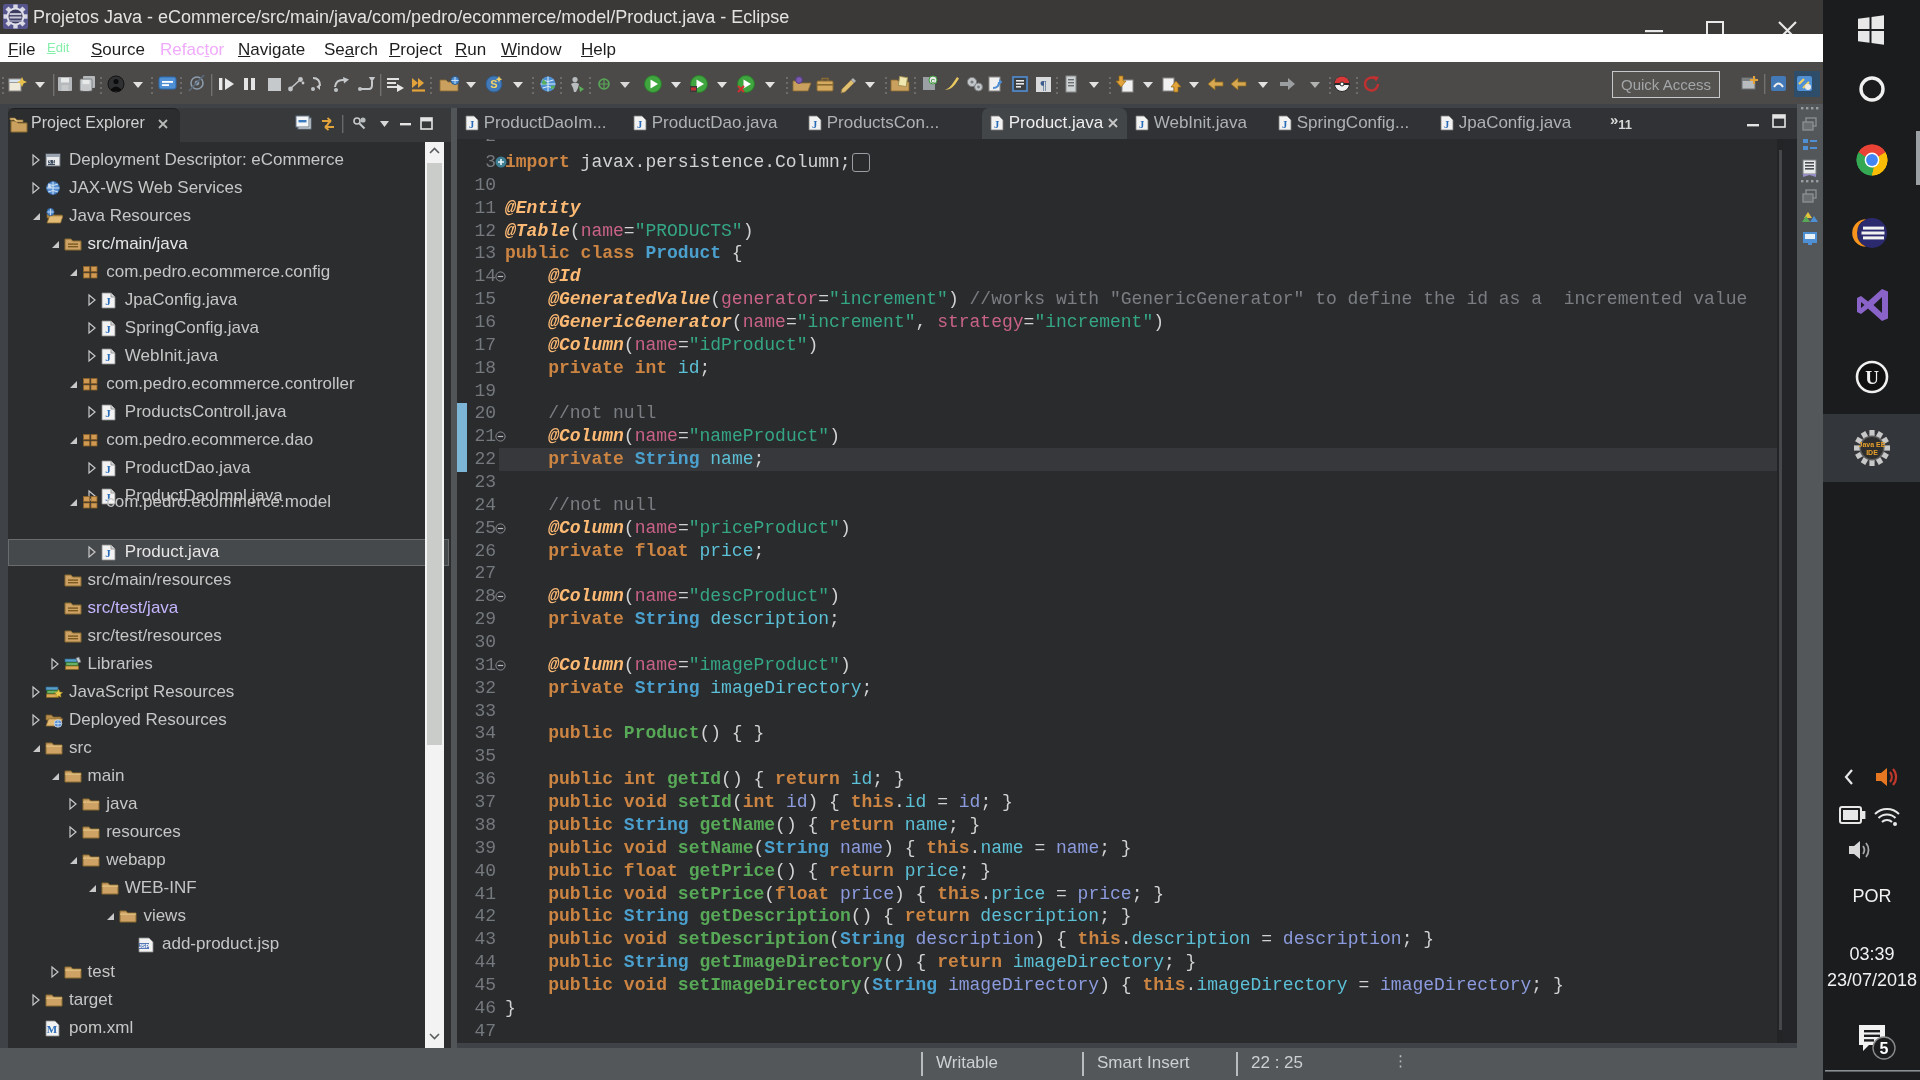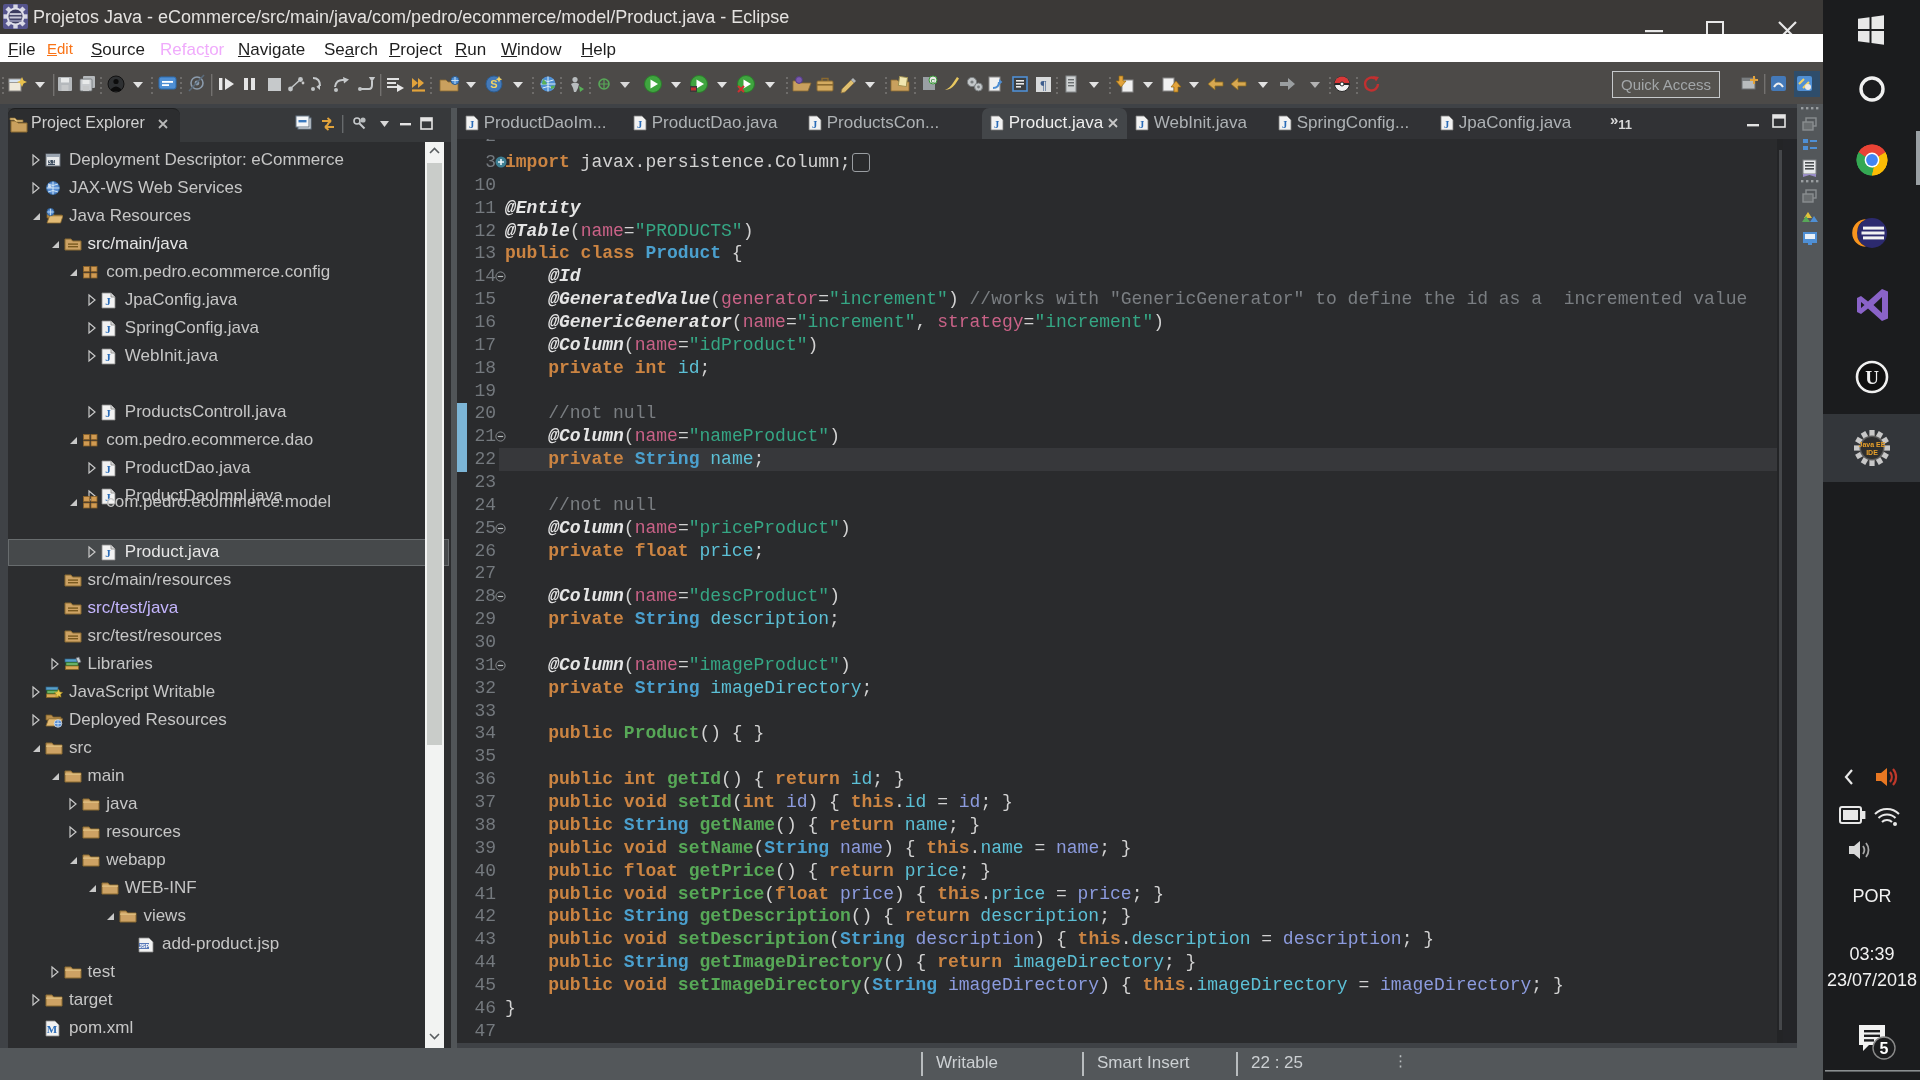--- a/index.html
+++ b/index.html
@@ -1,19 +1,19 @@
 <!DOCTYPE html>
 <html><head><meta charset="utf-8"><style>
 *{margin:0;padding:0;box-sizing:border-box}
 html,body{width:1920px;height:1080px;overflow:hidden;background:#1b1c1e;
 font-family:"Liberation Sans",sans-serif}
 .abs{position:absolute}
 pre{font-family:"Liberation Mono",monospace;font-size:18px;line-height:22.857px}
 .k{color:#cb8442;font-weight:bold}
-.an{color:#e5e5e5;font-style:italic;font-weight:bold}
+.an{color:#fdba74;font-style:italic;font-weight:bold}
 .at{color:#c96287}
 .s{color:#35a684}
 .ty{color:#4ba0ce;font-weight:bold}
 .m{color:#57a857;font-weight:bold}
 .f{color:#5cc0d6}
 .p{color:#8c9bde}
 .c{color:#7a7e82}
 .w{color:#d2d2d2}
 .row{position:absolute;height:28px;line-height:28px;font-size:17px;color:#c6c6c6;white-space:nowrap}
 .row span svg{display:block}
@@ -42,21 +42,21 @@
       </g>
 </svg>
 <div class="abs" style="left:33px;top:7px;font-size:18px;color:#e4e2e0">Projetos Java - eCommerce/src/main/java/com/pedro/ecommerce/model/Product.java - Eclipse</div>
 <svg class="abs" style="left:1630px;top:14px" width="180" height="30" viewBox="0 0 180 30">
 <rect x="15" y="16" width="18" height="2.2" fill="#e8e8e8"></rect>
 <rect x="77" y="8" width="16" height="16" fill="none" stroke="#e8e8e8" stroke-width="2"></rect>
 <path d="M149 8 L166 25 M166 8 L149 25" stroke="#e8e8e8" stroke-width="2.2"></path>
 </svg>
 <div class="abs" style="left:0;top:34px;width:1823px;height:28px;background:#ffffff"></div>
 <div class="abs" style="left:8px;top:40px;font-size:17px;color:#1e1e1e"><u>F</u>ile</div>
-<div class="abs" style="left:47px;top:40px;font-size:15px;color:#f97316"><u>E</u>dit</div>
+<div class="abs" style="left:47px;top:40px;font-size:13px;color:#86efac"><u>E</u>dit</div>
 <div class="abs" style="left:91px;top:40px;font-size:17px;color:#1e1e1e"><u>S</u>ource</div>
 <div class="abs" style="left:160px;top:40px;font-size:17px;color:#f0abfc">Refac<u>t</u>or</div>
 <div class="abs" style="left:238px;top:40px;font-size:17px;color:#1e1e1e"><u>N</u>avigate</div>
 <div class="abs" style="left:324px;top:40px;font-size:17px;color:#1e1e1e">Se<u>a</u>rch</div>
 <div class="abs" style="left:389px;top:40px;font-size:17px;color:#1e1e1e"><u>P</u>roject</div>
 <div class="abs" style="left:455px;top:40px;font-size:17px;color:#1e1e1e"><u>R</u>un</div>
 <div class="abs" style="left:501px;top:40px;font-size:17px;color:#1e1e1e"><u>W</u>indow</div>
 <div class="abs" style="left:581px;top:40px;font-size:17px;color:#1e1e1e"><u>H</u>elp</div>
 <div class="abs" style="left:0;top:62px;width:1823px;height:42px;background:#4c4a48"></div>
 <svg class="abs" style="left:0;top:62px" width="1823" height="42" viewBox="0 0 1823 42">
@@ -528,115 +528,133 @@
       </span>
       <span class="abs" style="left:100.8px;top:6px">
         <svg width="15" height="17" viewBox="0 0 15 17">
           <path d="M1 1 l9 0 4 4 0 11 -13 0 z" fill="#f2f2f2" stroke="#8a8a8a" stroke-width=".8"></path>
           <path d="M10 1 l0 4 4 0" fill="#d8d8d8" stroke="#8a8a8a" stroke-width=".8"></path>
           <text x="7" y="13" font-size="11" font-weight="bold" fill="#2a6cb8" text-anchor="middle" font-family="Liberation Serif">J</text>
         </svg>
       </span>
       <span class="abs" style="left:124.8px;top:0;color:#c6c6c6">WebInit.java</span>
     </div>
-<div class="row" style="left:0;top:398px;width:443px">
-      <span class="abs" style="left:83.8px;top:6px">
-        <svg width="16" height="16" viewBox="0 0 16 16">
-          <path d="M5 3 l6 5 -6 5 z" fill="none" stroke="#c8c8c8" stroke-width="1.2"></path>
-        </svg>
-      </span>
-      <span class="abs" style="left:100.8px;top:6px">
-        <svg width="15" height="17" viewBox="0 0 15 17">
-          <path d="M1 1 l9 0 4 4 0 11 -13 0 z" fill="#f2f2f2" stroke="#8a8a8a" stroke-width=".8"></path>
-          <path d="M10 1 l0 4 4 0" fill="#d8d8d8" stroke="#8a8a8a" stroke-width=".8"></path>
-          <text x="7" y="13" font-size="11" font-weight="bold" fill="#2a6cb8" text-anchor="middle" font-family="Liberation Serif">J</text>
-        </svg>
-      </span>
-      <span class="abs" style="left:124.8px;top:0;color:#c6c6c6">ProductsControll.java</span>
-    </div>
-<div class="row" style="left:0;top:426px;width:443px">
+<div class="row" style="left:0;top:370px;width:443px">
       <span class="abs" style="left:65.2px;top:6px">
         <svg width="16" height="16" viewBox="0 0 16 16">
           <path d="M12 5 l0 7 -7 0 z" fill="#c8c8c8"></path>
         </svg>
       </span>
       <span class="abs" style="left:82.2px;top:6px">
         <svg width="17" height="16" viewBox="0 0 17 16">
           <g fill="#d09a52" stroke="#8a6228" stroke-width=".8">
             <rect x="1.5" y="2.5" width="6" height="5"></rect>
             <rect x="9" y="2.5" width="6" height="5"></rect>
             <rect x="1.5" y="9" width="6" height="5"></rect>
             <rect x="9" y="9" width="6" height="5"></rect>
           </g>
         </svg>
       </span>
-      <span class="abs" style="left:106.2px;top:0;color:#c6c6c6">com.pedro.ecommerce.dao</span>
-    </div>
-<div class="row" style="left:0;top:454px;width:443px">
+      <span class="abs" style="left:106.2px;top:0;color:#c6c6c6">com.pedro.ecommerce.controller</span>
+    </div>
+<div class="row" style="left:0;top:398px;width:443px">
       <span class="abs" style="left:83.8px;top:6px">
         <svg width="16" height="16" viewBox="0 0 16 16">
           <path d="M5 3 l6 5 -6 5 z" fill="none" stroke="#c8c8c8" stroke-width="1.2"></path>
         </svg>
       </span>
       <span class="abs" style="left:100.8px;top:6px">
         <svg width="15" height="17" viewBox="0 0 15 17">
           <path d="M1 1 l9 0 4 4 0 11 -13 0 z" fill="#f2f2f2" stroke="#8a8a8a" stroke-width=".8"></path>
           <path d="M10 1 l0 4 4 0" fill="#d8d8d8" stroke="#8a8a8a" stroke-width=".8"></path>
           <text x="7" y="13" font-size="11" font-weight="bold" fill="#2a6cb8" text-anchor="middle" font-family="Liberation Serif">J</text>
         </svg>
       </span>
-      <span class="abs" style="left:124.8px;top:0;color:#c6c6c6">ProductDao.java</span>
-    </div>
-<div class="row" style="left:0;top:482px;width:443px">
-      <span class="abs" style="left:83.8px;top:6px">
-        <svg width="16" height="16" viewBox="0 0 16 16">
-          <path d="M5 3 l6 5 -6 5 z" fill="none" stroke="#c8c8c8" stroke-width="1.2"></path>
-        </svg>
-      </span>
-      <span class="abs" style="left:100.8px;top:6px">
-        <svg width="15" height="17" viewBox="0 0 15 17">
-          <path d="M1 1 l9 0 4 4 0 11 -13 0 z" fill="#f2f2f2" stroke="#8a8a8a" stroke-width=".8"></path>
-          <path d="M10 1 l0 4 4 0" fill="#d8d8d8" stroke="#8a8a8a" stroke-width=".8"></path>
-          <text x="7" y="13" font-size="11" font-weight="bold" fill="#2a6cb8" text-anchor="middle" font-family="Liberation Serif">J</text>
-        </svg>
-      </span>
-      <span class="abs" style="left:124.8px;top:0;color:#c6c6c6">ProductDaoImpl.java</span>
-    </div>
-<div class="row" style="left:0;top:488px;width:443px">
+      <span class="abs" style="left:124.8px;top:0;color:#c6c6c6">ProductsControll.java</span>
+    </div>
+<div class="row" style="left:0;top:426px;width:443px">
       <span class="abs" style="left:65.2px;top:6px">
         <svg width="16" height="16" viewBox="0 0 16 16">
           <path d="M12 5 l0 7 -7 0 z" fill="#c8c8c8"></path>
         </svg>
       </span>
       <span class="abs" style="left:82.2px;top:6px">
         <svg width="17" height="16" viewBox="0 0 17 16">
           <g fill="#d09a52" stroke="#8a6228" stroke-width=".8">
             <rect x="1.5" y="2.5" width="6" height="5"></rect>
             <rect x="9" y="2.5" width="6" height="5"></rect>
             <rect x="1.5" y="9" width="6" height="5"></rect>
             <rect x="9" y="9" width="6" height="5"></rect>
           </g>
         </svg>
       </span>
-      <span class="abs" style="left:106.2px;top:0;color:#c6c6c6">com.pedro.ecommerce.model</span>
-    </div>
-<div class="abs" style="left:8px;top:538.5px;width:441px;height:27px;background:#46494b;border:1px solid #686c6e"></div>
-<div class="row" style="left:0;top:538px;width:443px">
+      <span class="abs" style="left:106.2px;top:0;color:#c6c6c6">com.pedro.ecommerce.dao</span>
+    </div>
+<div class="row" style="left:0;top:454px;width:443px">
       <span class="abs" style="left:83.8px;top:6px">
         <svg width="16" height="16" viewBox="0 0 16 16">
           <path d="M5 3 l6 5 -6 5 z" fill="none" stroke="#c8c8c8" stroke-width="1.2"></path>
         </svg>
       </span>
       <span class="abs" style="left:100.8px;top:6px">
         <svg width="15" height="17" viewBox="0 0 15 17">
           <path d="M1 1 l9 0 4 4 0 11 -13 0 z" fill="#f2f2f2" stroke="#8a8a8a" stroke-width=".8"></path>
           <path d="M10 1 l0 4 4 0" fill="#d8d8d8" stroke="#8a8a8a" stroke-width=".8"></path>
           <text x="7" y="13" font-size="11" font-weight="bold" fill="#2a6cb8" text-anchor="middle" font-family="Liberation Serif">J</text>
         </svg>
       </span>
+      <span class="abs" style="left:124.8px;top:0;color:#c6c6c6">ProductDao.java</span>
+    </div>
+<div class="row" style="left:0;top:482px;width:443px">
+      <span class="abs" style="left:83.8px;top:6px">
+        <svg width="16" height="16" viewBox="0 0 16 16">
+          <path d="M5 3 l6 5 -6 5 z" fill="none" stroke="#c8c8c8" stroke-width="1.2"></path>
+        </svg>
+      </span>
+      <span class="abs" style="left:100.8px;top:6px">
+        <svg width="15" height="17" viewBox="0 0 15 17">
+          <path d="M1 1 l9 0 4 4 0 11 -13 0 z" fill="#f2f2f2" stroke="#8a8a8a" stroke-width=".8"></path>
+          <path d="M10 1 l0 4 4 0" fill="#d8d8d8" stroke="#8a8a8a" stroke-width=".8"></path>
+          <text x="7" y="13" font-size="11" font-weight="bold" fill="#2a6cb8" text-anchor="middle" font-family="Liberation Serif">J</text>
+        </svg>
+      </span>
+      <span class="abs" style="left:124.8px;top:0;color:#c6c6c6">ProductDaoImpl.java</span>
+    </div>
+<div class="row" style="left:0;top:488px;width:443px">
+      <span class="abs" style="left:65.2px;top:6px">
+        <svg width="16" height="16" viewBox="0 0 16 16">
+          <path d="M12 5 l0 7 -7 0 z" fill="#c8c8c8"></path>
+        </svg>
+      </span>
+      <span class="abs" style="left:82.2px;top:6px">
+        <svg width="17" height="16" viewBox="0 0 17 16">
+          <g fill="#d09a52" stroke="#8a6228" stroke-width=".8">
+            <rect x="1.5" y="2.5" width="6" height="5"></rect>
+            <rect x="9" y="2.5" width="6" height="5"></rect>
+            <rect x="1.5" y="9" width="6" height="5"></rect>
+            <rect x="9" y="9" width="6" height="5"></rect>
+          </g>
+        </svg>
+      </span>
+      <span class="abs" style="left:106.2px;top:0;color:#c6c6c6">com.pedro.ecommerce.model</span>
+    </div>
+<div class="abs" style="left:8px;top:538.5px;width:441px;height:27px;background:#46494b;border:1px solid #686c6e"></div>
+<div class="row" style="left:0;top:538px;width:443px">
+      <span class="abs" style="left:83.8px;top:6px">
+        <svg width="16" height="16" viewBox="0 0 16 16">
+          <path d="M5 3 l6 5 -6 5 z" fill="none" stroke="#c8c8c8" stroke-width="1.2"></path>
+        </svg>
+      </span>
+      <span class="abs" style="left:100.8px;top:6px">
+        <svg width="15" height="17" viewBox="0 0 15 17">
+          <path d="M1 1 l9 0 4 4 0 11 -13 0 z" fill="#f2f2f2" stroke="#8a8a8a" stroke-width=".8"></path>
+          <path d="M10 1 l0 4 4 0" fill="#d8d8d8" stroke="#8a8a8a" stroke-width=".8"></path>
+          <text x="7" y="13" font-size="11" font-weight="bold" fill="#2a6cb8" text-anchor="middle" font-family="Liberation Serif">J</text>
+        </svg>
+      </span>
       <span class="abs" style="left:124.8px;top:0;color:#e6e6e6">Product.java</span>
     </div>
 <div class="row" style="left:0;top:566px;width:479px">
       <span class="abs" style="left:63.6px;top:6px">
         <svg width="18" height="16" viewBox="0 0 18 16">
           <path d="M1 3 l6 0 1.6 2 8.4 0 0 9 -16 0 z" fill="#cda264" stroke="#8a6a30"></path>
           <rect x="4" y="7.4" width="10" height="1.4" fill="#7a5a20"></rect>
           <rect x="4" y="10" width="10" height="1.4" fill="#7a5a20"></rect>
         </svg>
       </span>
@@ -685,21 +703,21 @@
         </svg>
       </span>
       <span class="abs" style="left:45px;top:6px">
         <svg width="18" height="16" viewBox="0 0 18 16">
           <rect x="1" y="3" width="12" height="3" fill="#58a0c8" stroke="#2c6088" stroke-width=".7"></rect>
           <rect x="2" y="6.5" width="12" height="3" fill="#68b068" stroke="#2c7a2c" stroke-width=".7"></rect>
           <rect x="1.5" y="10" width="12" height="3.4" fill="#d8a858" stroke="#8a6a20" stroke-width=".7"></rect>
           <path d="M13 6 l1.8 3.6 3.8 .6 -2.8 2.6 .7 3.8 -3.5 -1.8 -3.4 1.8 .6 -3.8 -2.7 -2.6 3.7 -.6 z" fill="#e8c84d" stroke="#9a7a10" stroke-width=".6" transform="scale(.75) translate(5,1)"></path>
         </svg>
       </span>
-      <span class="abs" style="left:69px;top:0;color:#c6c6c6">JavaScript Writable</span>
+      <span class="abs" style="left:69px;top:0;color:#c6c6c6">JavaScript Resources</span>
     </div>
 <div class="row" style="left:0;top:706px;width:443px">
       <span class="abs" style="left:28px;top:6px">
         <svg width="16" height="16" viewBox="0 0 16 16">
           <path d="M5 3 l6 5 -6 5 z" fill="none" stroke="#c8c8c8" stroke-width="1.2"></path>
         </svg>
       </span>
       <span class="abs" style="left:45px;top:6px">
         <svg width="18" height="16" viewBox="0 0 18 16">
           <path d="M1 3 l5.5 0 1.8 2 7.7 0 0 3 -15 0 z" fill="#b98f4e" stroke="#7a5a24" stroke-width=".8"></path>

